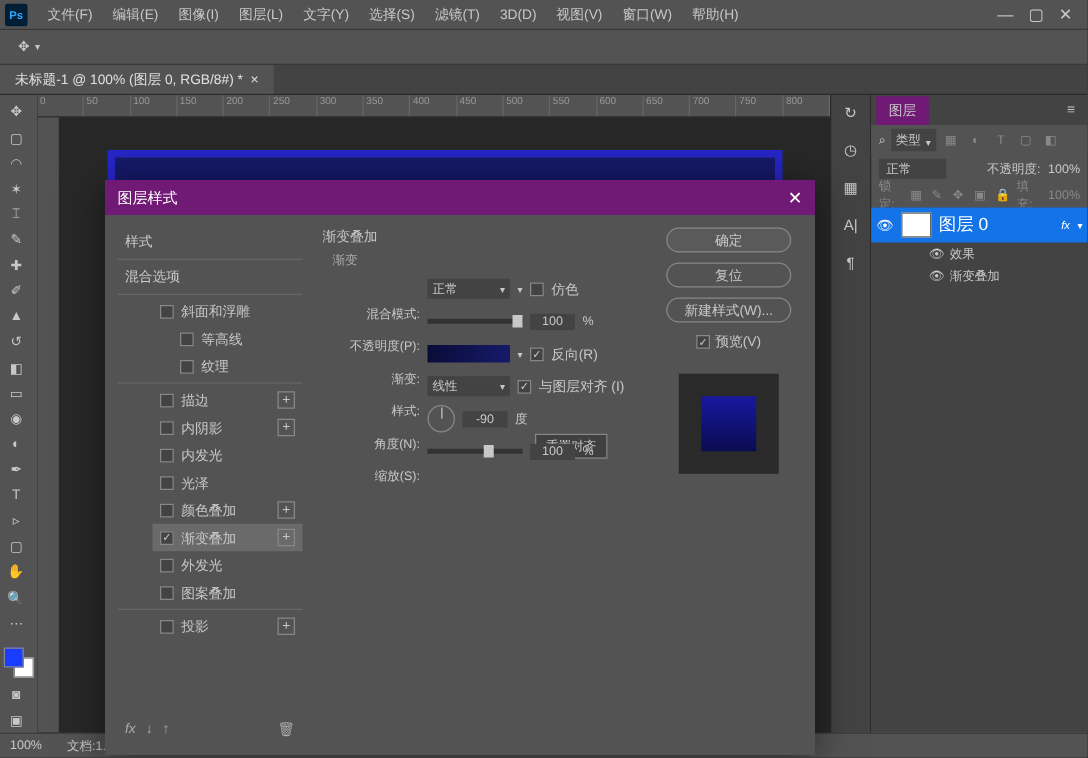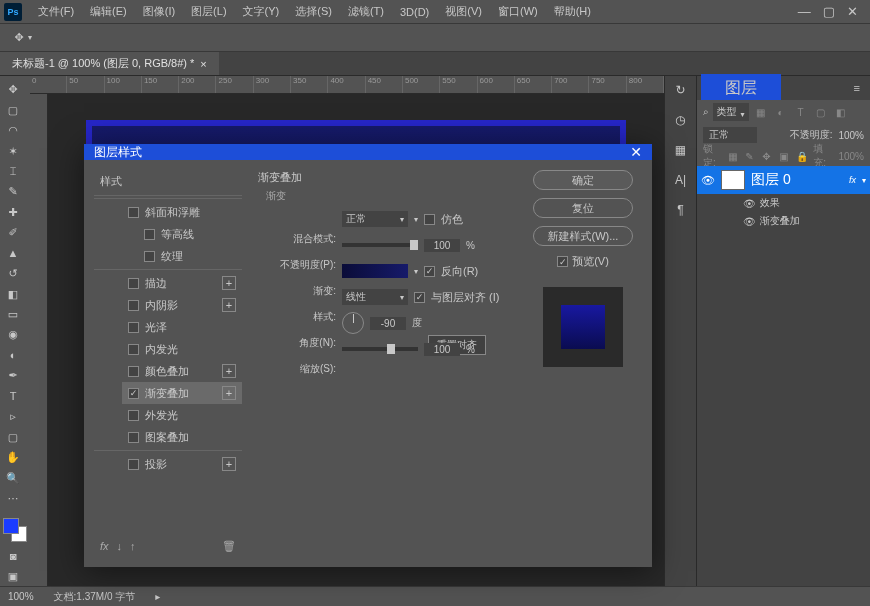--- a/index.html
+++ b/index.html
@@ -38,21 +38,21 @@
 .ruler-v { width: 18px; background: #535353; border-right: 1px solid #2a2a2a; }
 .canvas-body { flex: 1; display: flex; align-items: center; justify-content: center; background: #282828; padding: 20px; }
 .document { width: 540px; height: 440px; background: linear-gradient(to bottom, #161a6a, #0a0c38); border: 6px solid #2626c8; }
 
 
 .rightcol { width: 32px; background: #434343; border-left: 1px solid #2a2a2a; display: flex; flex-direction: column; align-items: center; padding-top: 4px; gap: 10px; }
 .rightcol .ri { width: 22px; height: 20px; display: flex; align-items: center; justify-content: center; color: #c8c8c8; cursor: pointer; font-size: 12px; }
 
 .layers-panel { width: 174px; background: #535353; border-left: 1px solid #2a2a2a; display: flex; flex-direction: column; }
 .layers-panel .tabrow { height: 24px; display: flex; align-items: center; background: #434343; padding: 0 4px; }
-.layers-panel .tab { padding: 4px 24px; background: #1d4ed8; font-size: 16px; }
+.layers-panel .tab { padding: 4px 10px; background: #701a75; font-size: 11px; }
 .layers-panel .tab-menu { margin-left: auto; padding: 0 6px; cursor: pointer; }
 .layers-panel .filter-row { height: 24px; display: flex; align-items: center; padding: 0 6px; gap: 4px; background: #535353; }
 .layers-panel .filter-row .sel { background: #434343; padding: 2px 4px; font-size: 10px; display: flex; align-items: flex-end; gap: 4px; }
 .layers-panel .filter-row .fi { width: 16px; height: 14px; display: flex; align-items: center; justify-content: center; font-size: 10px; color: #888; }
 .layers-panel .blend-row { height: 22px; display: flex; align-items: center; padding: 0 6px; gap: 6px; font-size: 10px; }
 .layers-panel .blend-row .sel2 { background: #434343; padding: 1px 6px; width: 54px; }
 .layers-panel .lock-row { height: 20px; display: flex; align-items: center; padding: 0 6px; gap: 4px; font-size: 10px; color: #888; }
 .layers-panel .lock-row .li { width: 14px; font-size: 10px; }
 .layers-panel .layer-list { flex: 1; background: #434343; }
 .layers-panel .layer { height: 28px; display: flex; align-items: center; padding: 0 4px; gap: 6px; }
@@ -61,21 +61,21 @@
 .layers-panel .layer .thumb { width: 24px; height: 20px; background: #fff; border: 1px solid #666; }
 .layers-panel .layer .name { font-size: 14px; flex: 1; }
 .layers-panel .layer .fx { font-size: 9px; font-style: italic; }
 .layers-panel .fx-line { padding: 2px 4px 2px 46px; font-size: 10px; color: #c8c8c8; display: flex; align-items: center; gap: 4px; }
 
 
 .statusbar { height: 20px; background: #535353; display: flex; align-items: center; padding: 0 8px; font-size: 10px; color: #c8c8c8; gap: 20px; border-top: 1px solid #383838; }
 
 
 .dialog-overlay { position: absolute; left: 84px; top: 144px; width: 568px; background: #535353; box-shadow: 0 4px 30px rgba(0,0,0,.5); }
-.dialog-title { height: 16px; background: #1d4ed8; color: #fff; display: flex; align-items: center; padding: 0 10px; font-size: 12px; justify-content: flex-end; }
+.dialog-title { height: 28px; background: #701a75; color: #fff; display: flex; align-items: center; padding: 0 10px; font-size: 12px; justify-content: flex-end; }
 .dialog-title .dclose { margin-left: auto; cursor: pointer; font-size: 14px; }
 .dialog-body { display: flex; padding: 10px; gap: 10px; }
 .style-list { width: 148px; }
 .style-list .hdr { padding: 4px 6px; font-size: 11px; }
 .style-list .item { height: 22px; display: flex; align-items: center; padding: 0 6px; font-size: 11px; gap: 6px; margin-left: 28px; }
 .style-list .item .cb { width: 11px; height: 11px; border: 1px solid #888; display: inline-flex; align-items: center; justify-content: center; font-size: 9px; background: #434343; }
 .style-list .item .plus { margin-left: auto; width: 14px; height: 14px; border: 1px solid #888; display: flex; align-items: center; justify-content: center; font-size: 11px; }
 .style-list .item.selected { background: #6a6a6a; }
 .style-list .divider { height: 1px; background: #666; margin: 2px 0; }
 .style-list .foot { height: 22px; display: flex; align-items: center; padding: 0 6px; gap: 8px; color: #aaa; margin-top: 60px; }
@@ -273,20 +273,21 @@
 <div class="dialog-overlay">
   <div class="dialog-title">
     <span>图层样式</span>
     <span class="dclose">✕</span>
   </div>
   <div class="dialog-body">
 
     <div class="style-list">
       <div class="hdr">样式</div>
       <div class="divider"></div>
+      <div class="hdr">混合选项</div>
       <div class="divider"></div>
       <div class="item">
           <span class="cb"></span>
           <span>斜面和浮雕</span>
         </div>
       <div class="item" style="padding-left:22px">
           <span class="cb"></span>
           <span>等高线</span>
         </div>
       <div class="item" style="padding-left:22px">
@@ -299,25 +300,25 @@
           <span>描边</span>
           <span class="plus">+</span>
         </div>
       <div class="item">
           <span class="cb"></span>
           <span>内阴影</span>
           <span class="plus">+</span>
         </div>
       <div class="item">
           <span class="cb"></span>
+          <span>内发光</span>
+        </div>
+      <div class="item">
+          <span class="cb"></span>
           <span>光泽</span>
-        </div>
-      <div class="item">
-          <span class="cb"></span>
-          <span>内发光</span>
         </div>
       <div class="item">
           <span class="cb"></span>
           <span>颜色叠加</span>
           <span class="plus">+</span>
         </div>
       <div class="item selected">
           <span class="cb">✓</span>
           <span>渐变叠加</span>
           <span class="plus">+</span>

